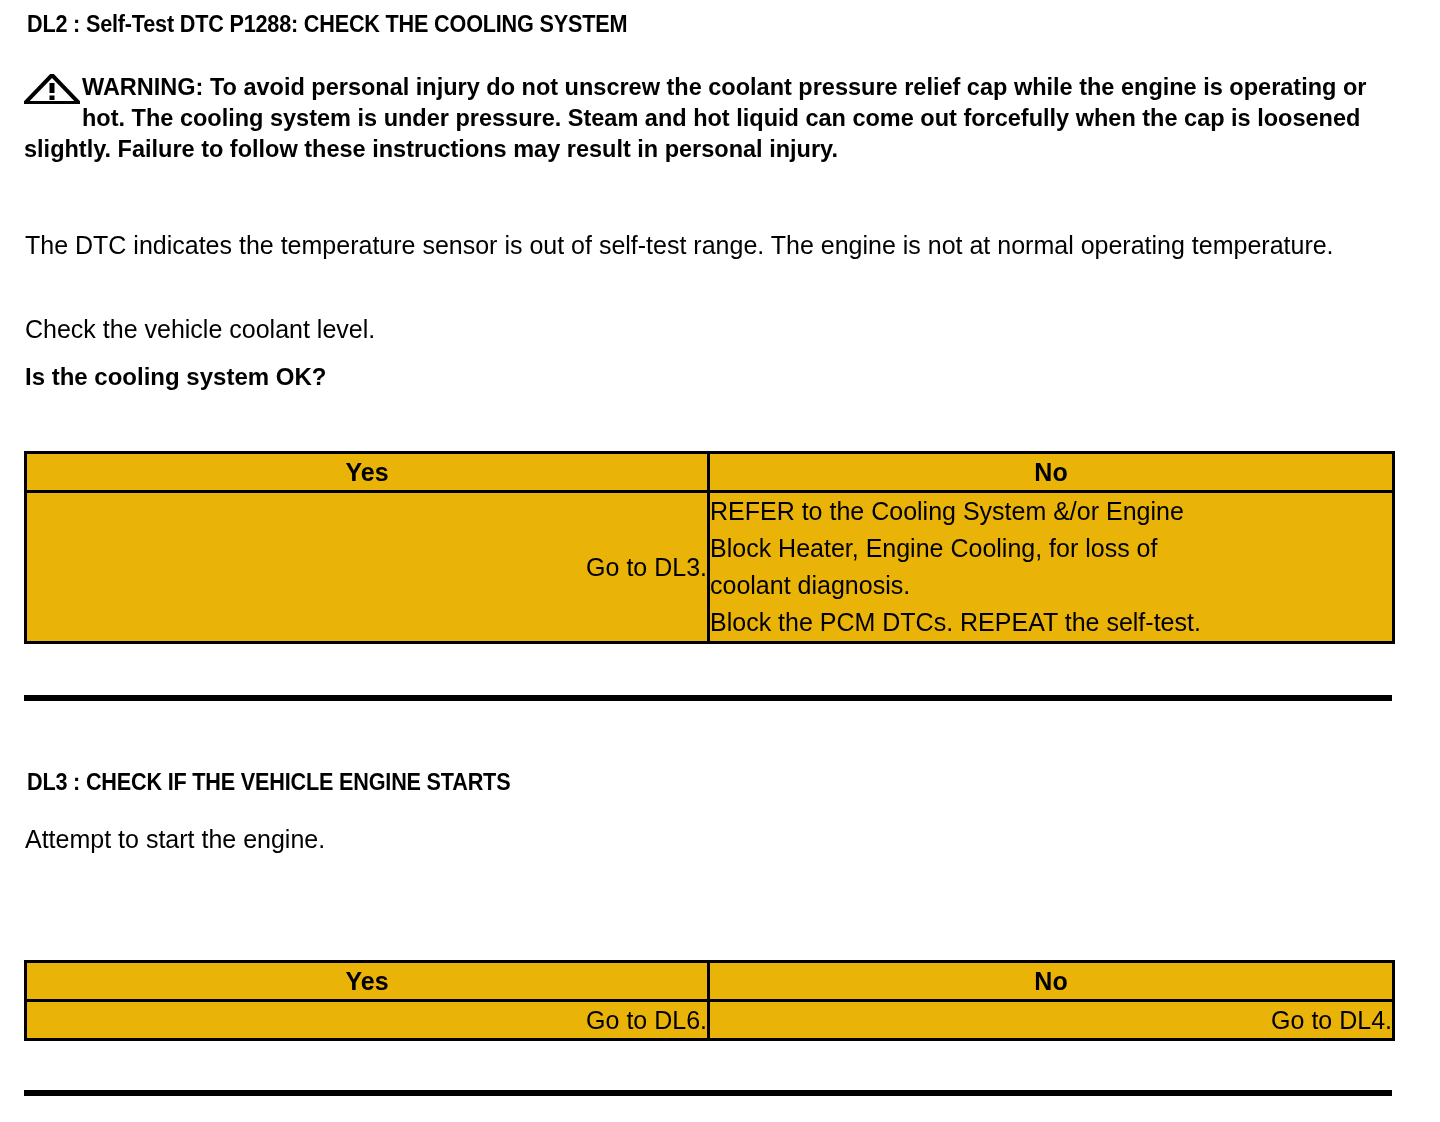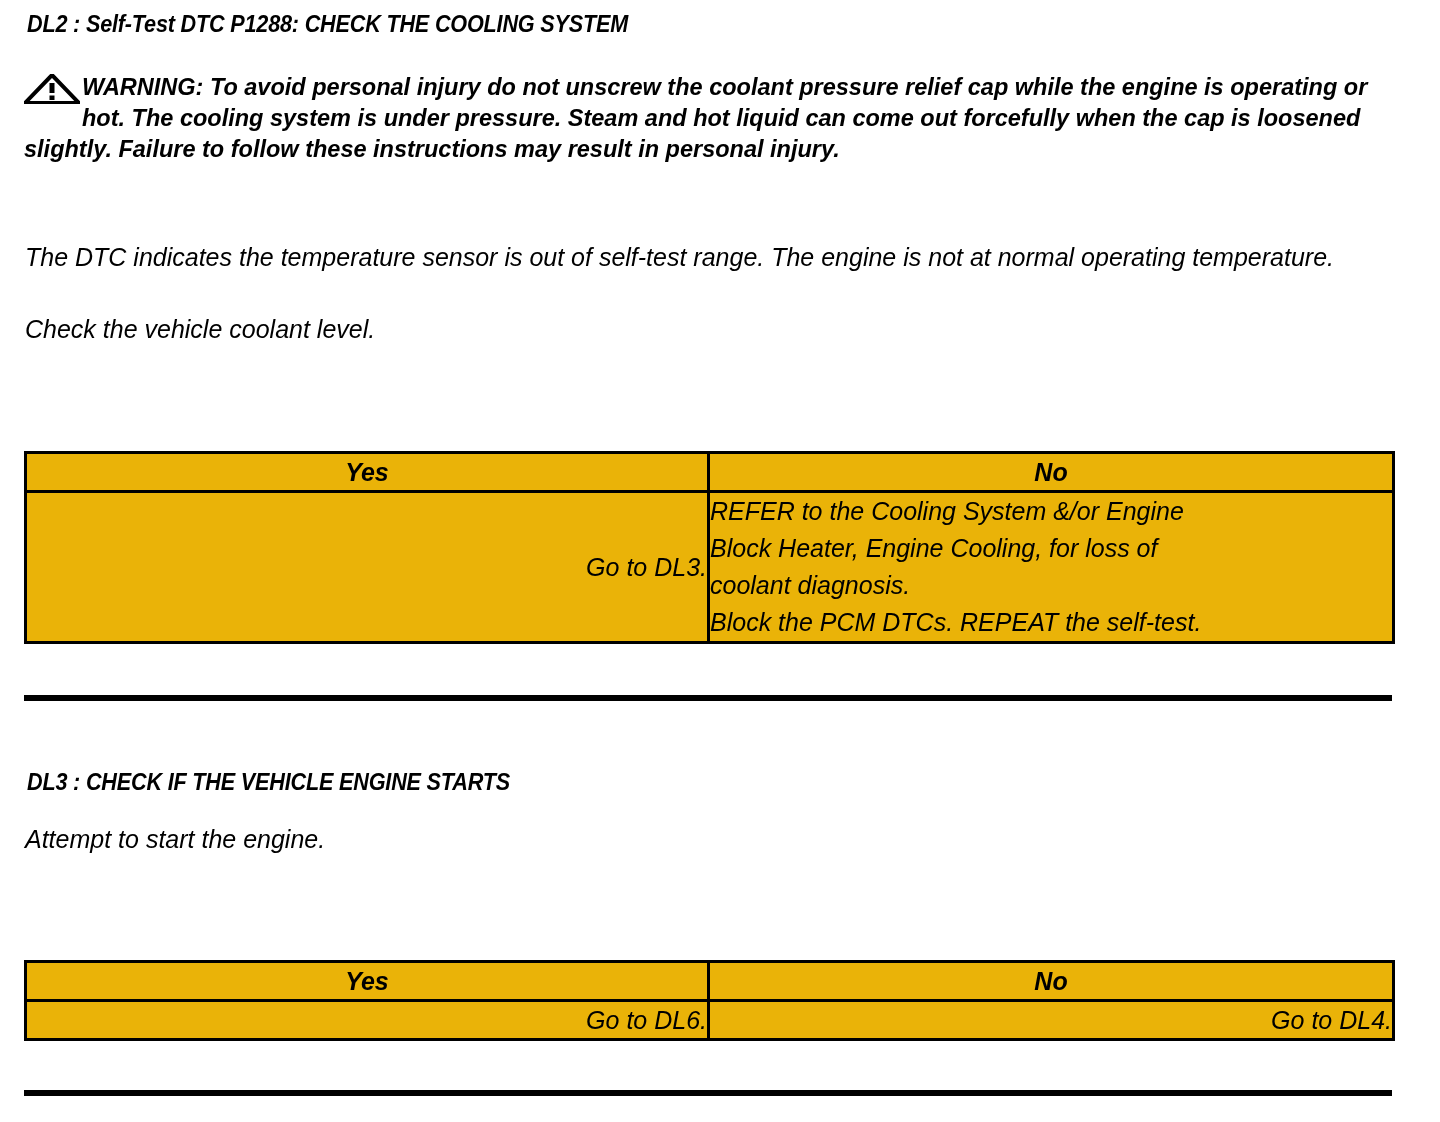--- a/index.html
+++ b/index.html
@@ -15,21 +15,20 @@
     font-family: "Liberation Sans", sans-serif;
     color: #000000;
     -webkit-font-smoothing: none;
   }
   .page {
     position: relative;
     width: 1440px;
     height: 1122px;
     box-sizing: border-box;
     padding: 0 20px;
-    font-style: italic;
   }
 
   
   .step-heading {
     font-family: "Liberation Sans", sans-serif;
     font-weight: bold;
     font-size: 23px;
     letter-spacing: -0.2px;
     line-height: 1.1;
     margin: 0;
@@ -67,21 +66,21 @@
   
   .body-par {
     position: absolute;
     font-size: 25px;
     line-height: 38px;
     font-weight: normal;
     width: 1340px;
     left: 25px;
   }
   .body-par.bold { font-weight: bold; font-size: 24px; }
-  #par-dtc      { top: 226px; margin-top: 12px; }
+  #par-dtc      { top: 226px; }
   #par-check    { top: 310px; }
   #par-question { top: 358px; }
   #par-attempt  { top: 820px; font-size: 25px; }
   #par-q2       { top: 866px; }
 
   
   .decision-table {
     position: absolute;
     border-collapse: collapse;
     table-layout: fixed;
@@ -149,20 +148,21 @@
         <rect x="25.5" y="21.5" width="5" height="4.5" fill="#000"></rect>
       </svg>
     </span>
     <span class="warning-text">WARNING: To avoid personal injury do not unscrew the coolant pressure relief cap while the engine is operating or hot. The cooling system is under pressure. Steam and hot liquid can come out forcefully when the cap is loosened slightly. Failure to follow these instructions may result in personal injury.</span>
   </div>
 
   <div class="body-par" id="par-dtc">The DTC indicates the temperature sensor is out of self-test range. The engine is not at normal operating temperature.</div>
 
   <div class="body-par" id="par-check">Check the vehicle coolant level.</div>
 
+  <div class="body-par bold" id="par-question">Is the cooling system OK?</div>
 
   <table class="decision-table" id="table-dl2">
     <colgroup>
       <col class="col-yes">
         <col class="col-no">
     </colgroup>
     <thead>
       <tr>
         <th>Yes</th>
         <th>No</th>

